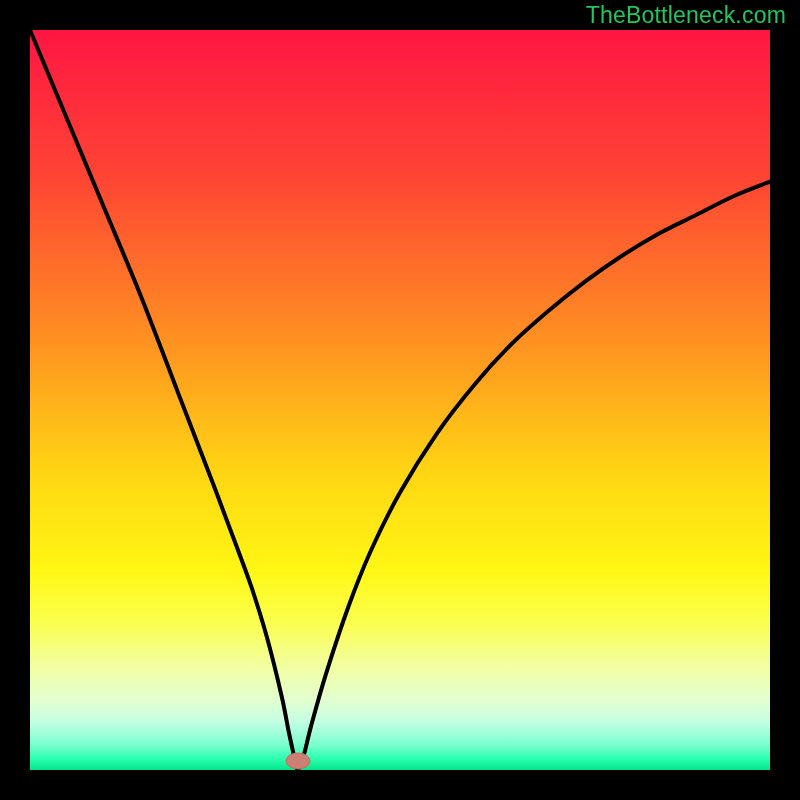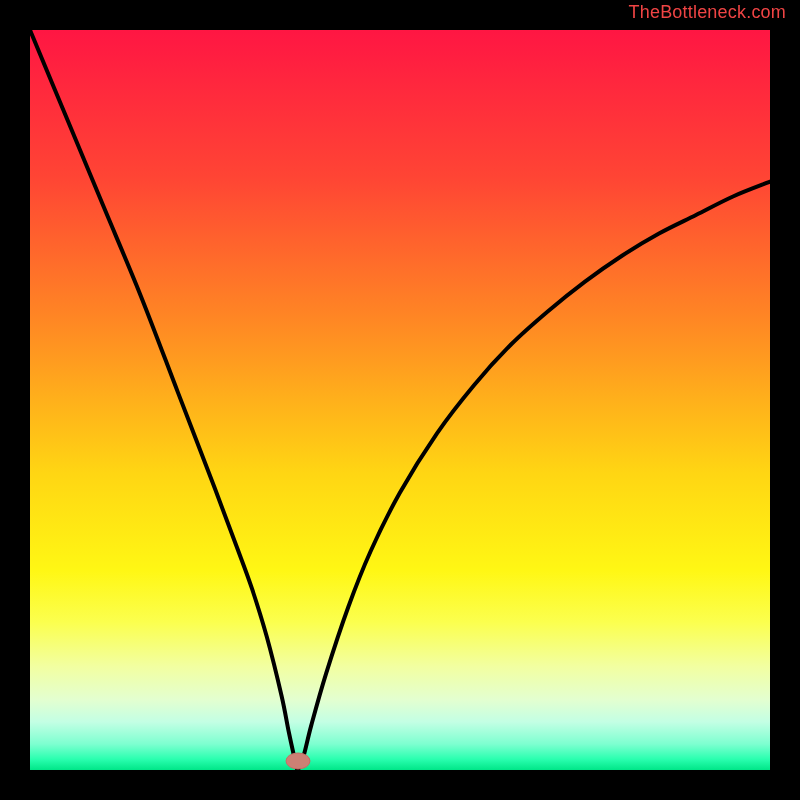--- a/index.html
+++ b/index.html
@@ -16,23 +16,23 @@
     top: 0;
     width: 800px;
     height: 800px;
     background: #000;
   }
   .watermark {
     position: absolute;
     top: 2px;
     right: 14px;
     font-family: Arial, Helvetica, sans-serif;
-    font-size: 18px;
+    font-size: 23px;
     font-weight: 400;
-    color: #ef4444;
+    color: #22c55e;
     letter-spacing: 0.2px;
   }
   svg {
     position: absolute;
     left: 0;
     top: 0;
   }
 </style>
 </head>
 <body>

